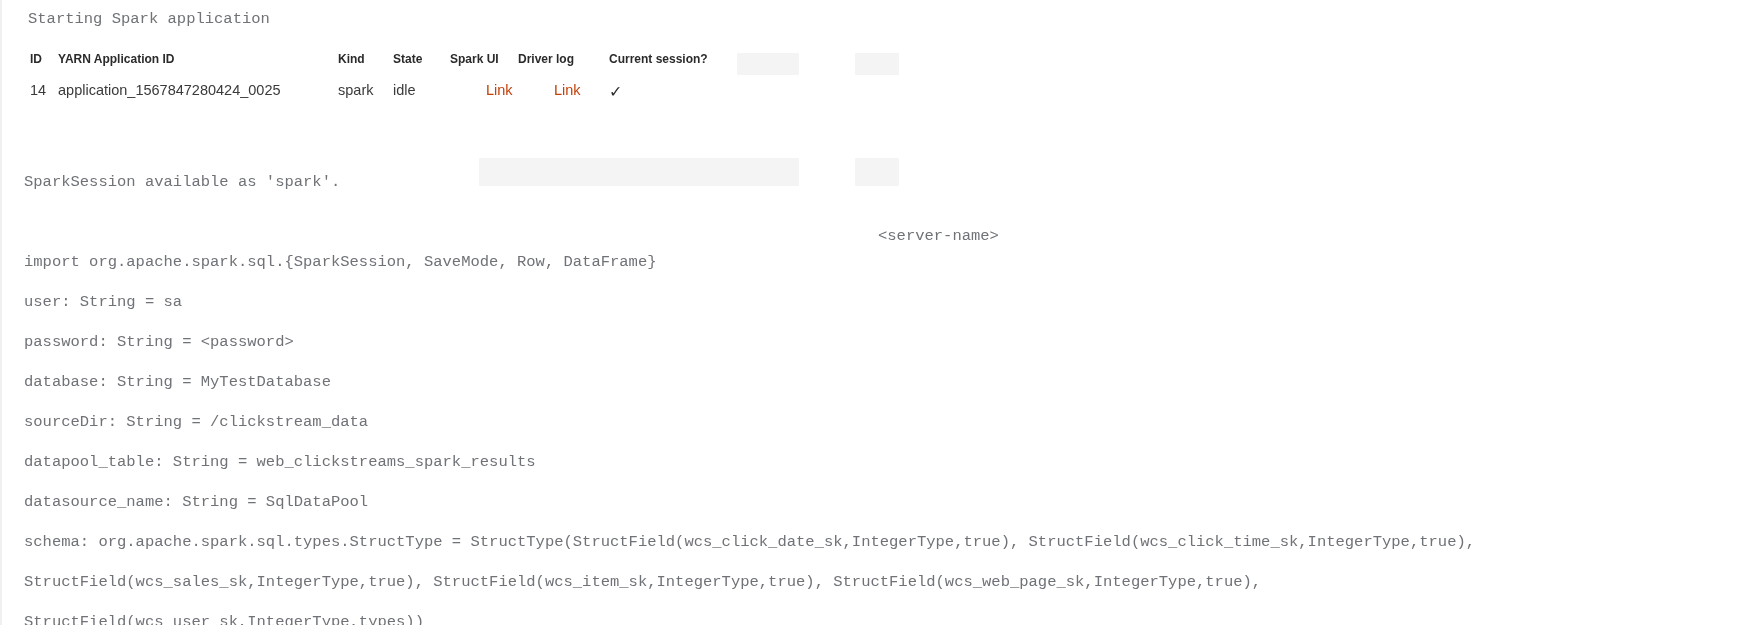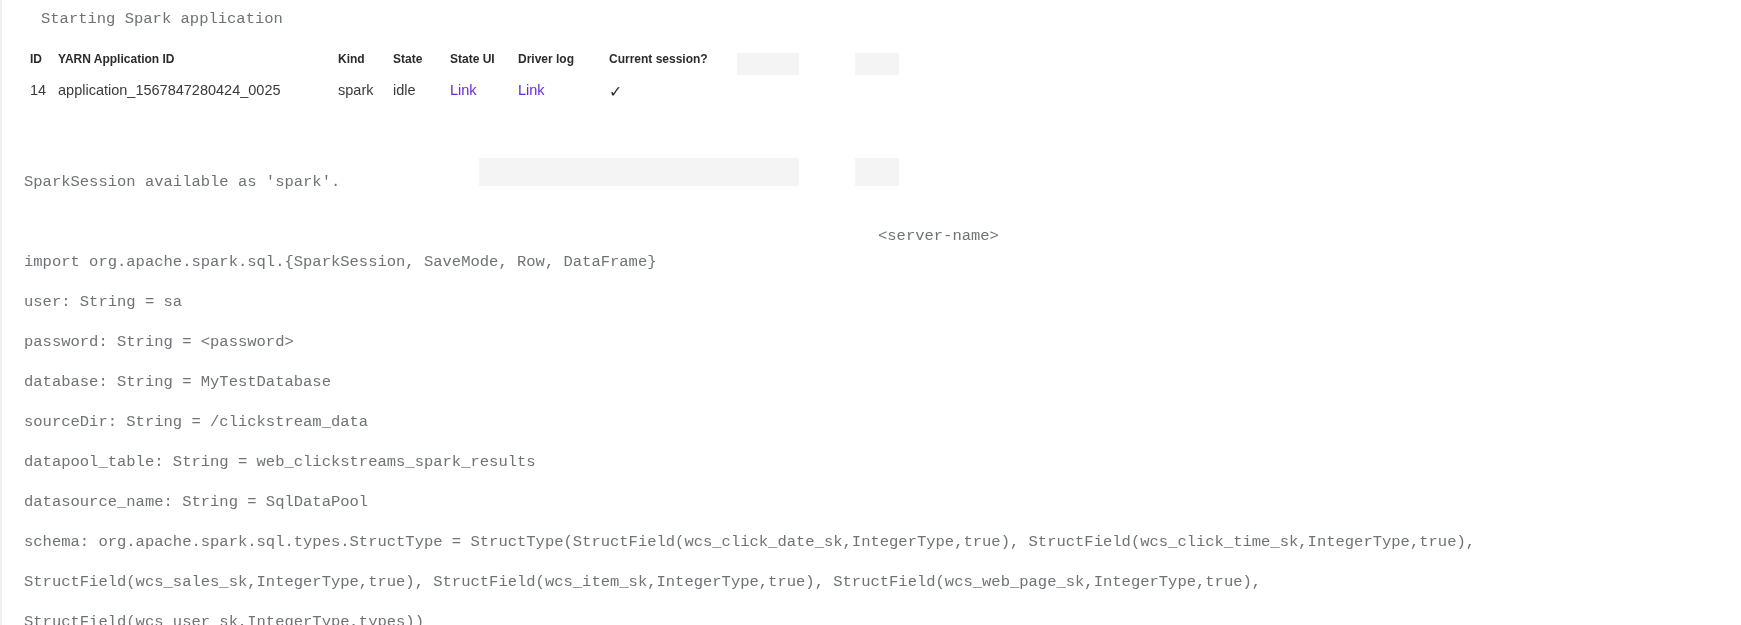--- a/index.html
+++ b/index.html
@@ -40,21 +40,21 @@
   .mono {
     font-family: "Liberation Mono", "DejaVu Sans Mono", monospace;
     font-size: 15.5px;
     line-height: 24px;
     color: #6f7277;
     white-space: pre;
     letter-spacing: 0px;
   }
   .starting-line {
     position: absolute;
-    left: 17px;
+    left: 4px;
     top: 7px;
   }
   
   .session-table {
     position: absolute;
     left: 0px;
     top: 52px;
     border-collapse: collapse;
     font-family: "Liberation Sans", sans-serif;
   }
@@ -79,23 +79,24 @@
   .col-id        { width: 28px; }
   .col-appid     { width: 262px; padding-right: 18px !important; }
   .col-kind      { width: 55px; }
   .col-state     { width: 57px; }
   .col-sparkui   { width: 68px; }
   .col-driverlog { width: 91px; }
   .col-session   { width: 140px; }
   td.col-id      { padding-left: 6px; }
   th.col-id      { padding-left: 6px; }
   .link {
-    color: #6d28d9;
+    color: #c2410c;
     text-decoration: none;
     cursor: pointer;
+    margin-left: 36px;
   }
   .check {
     color: #2b2b2b;
     font-size: 16px;
   }
   
   .ghost {
     position: absolute;
     background: #f4f4f4;
     border-radius: 1px;
@@ -141,21 +142,21 @@
     <div class="ghost g3"></div>
     <div class="ghost g4"></div>
 
     <table class="session-table">
       <thead>
         <tr>
           <th class="col-id">ID</th>
           <th class="col-appid">YARN Application ID</th>
           <th class="col-kind">Kind</th>
           <th class="col-state">State</th>
-          <th class="col-sparkui">State UI</th>
+          <th class="col-sparkui">Spark UI</th>
           <th class="col-driverlog">Driver log</th>
           <th class="col-session">Current session?</th>
         </tr>
       </thead>
       <tbody>
         <tr>
           <td class="col-id">14</td>
           <td class="col-appid">application_1567847280424_0025</td>
           <td class="col-kind">spark</td>
           <td class="col-state">idle</td>

